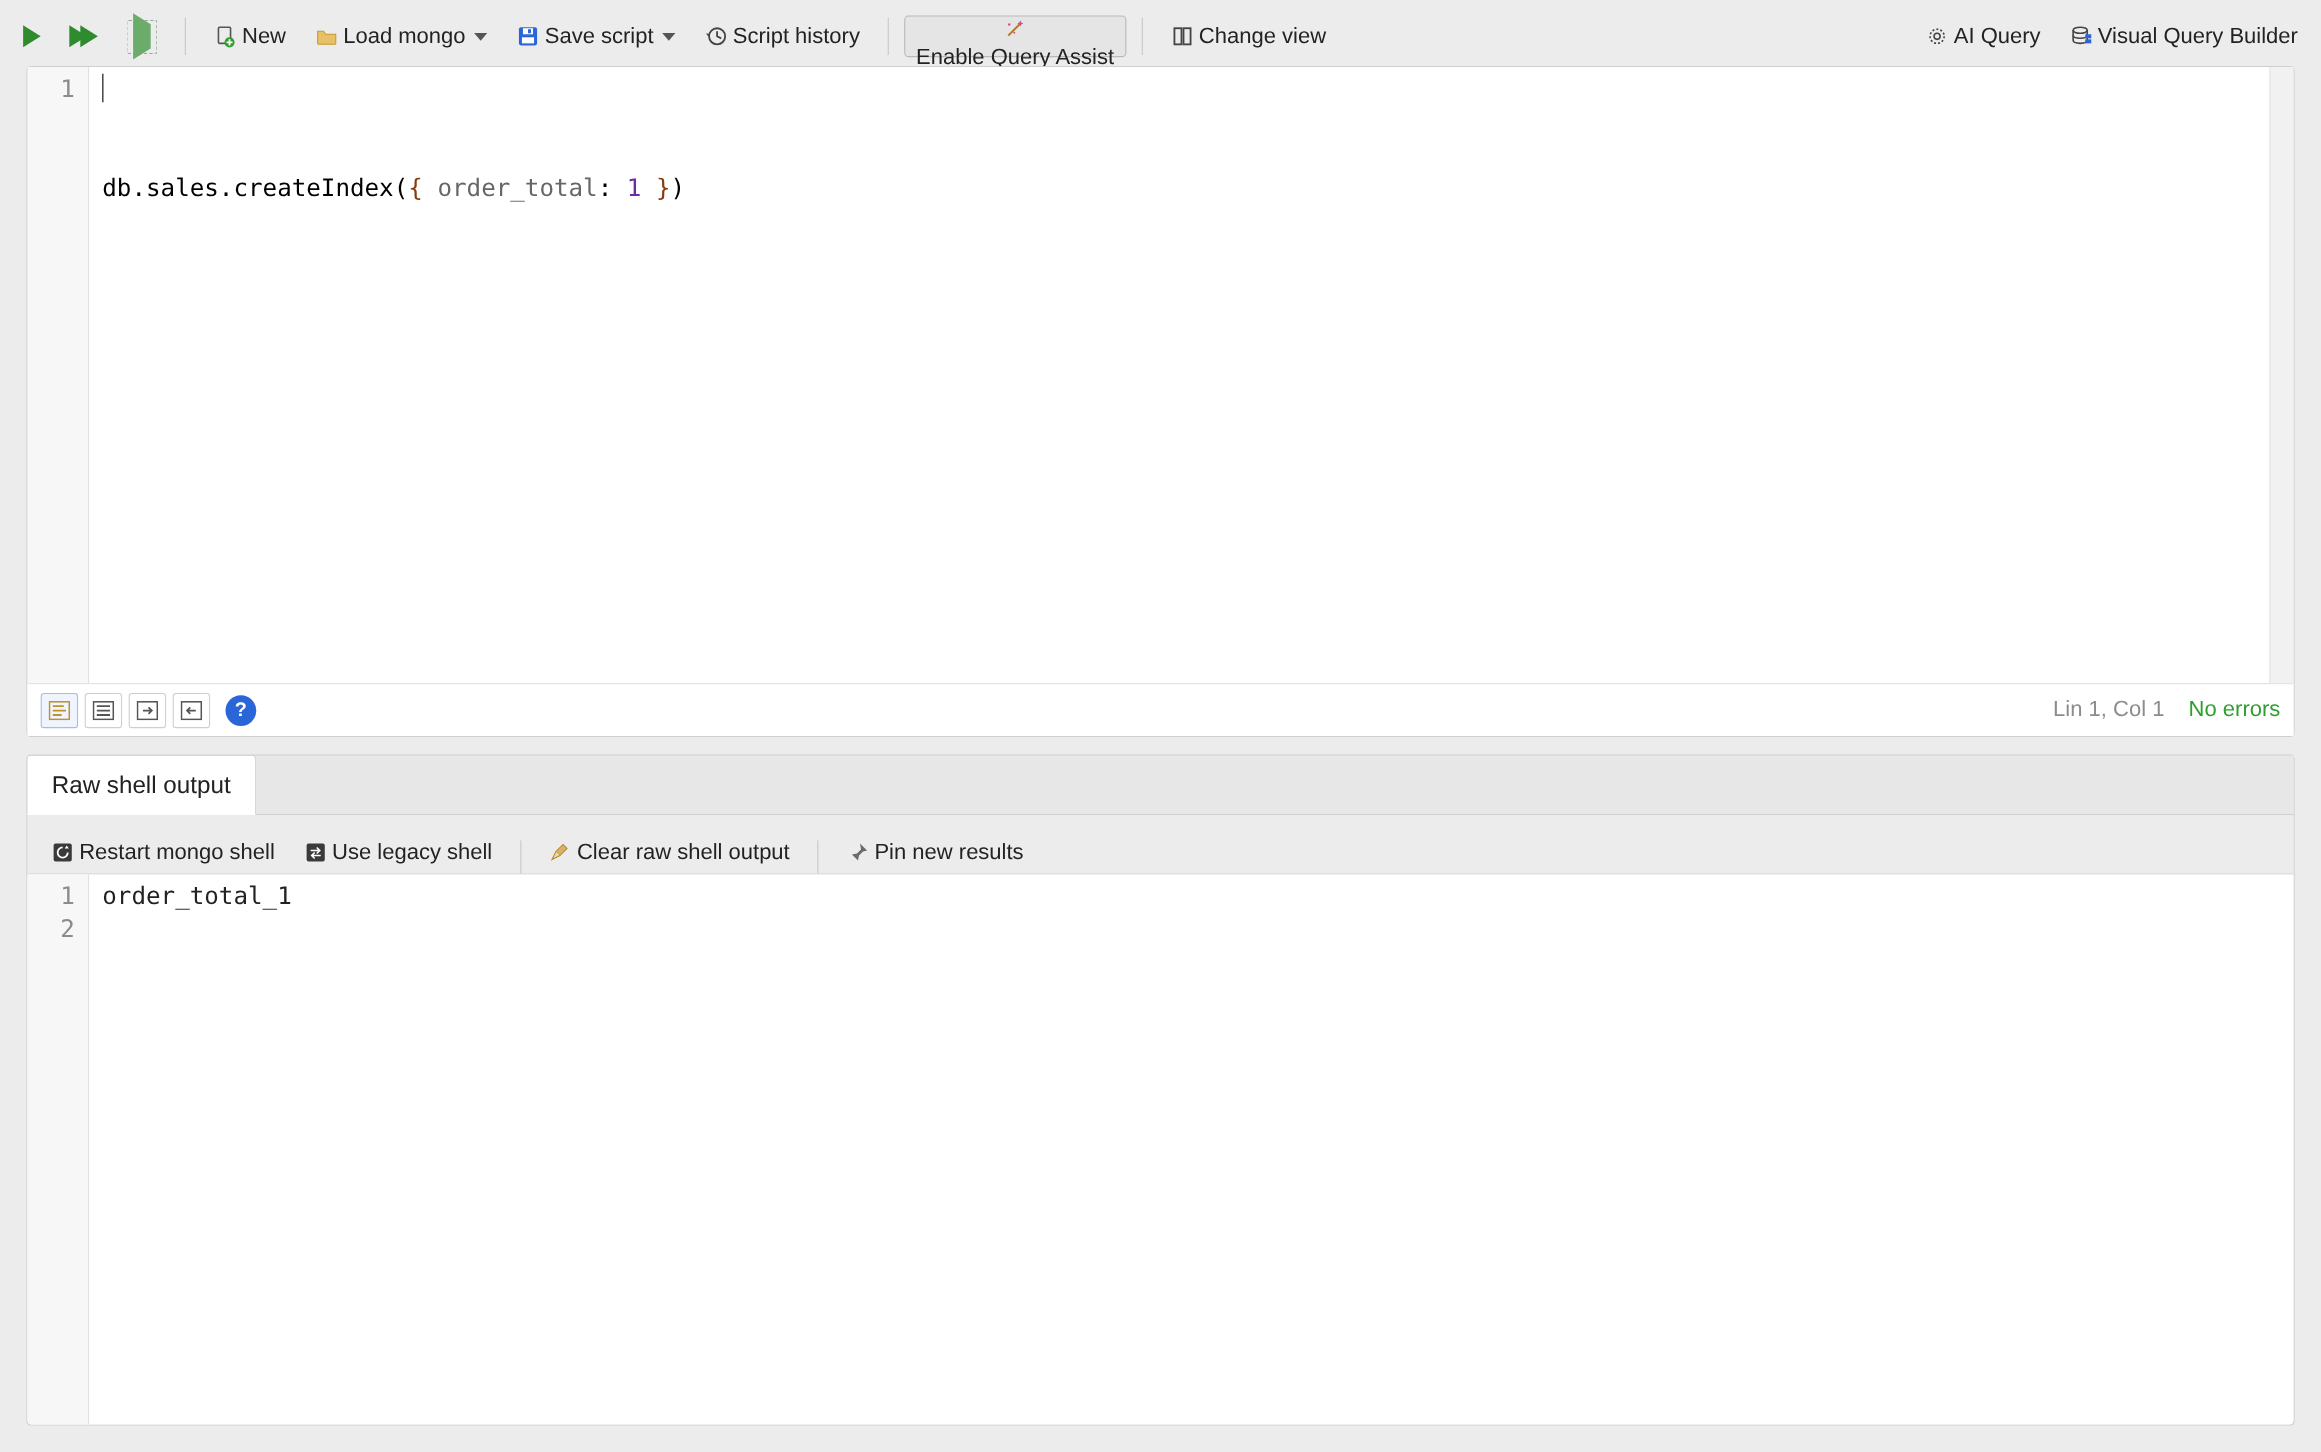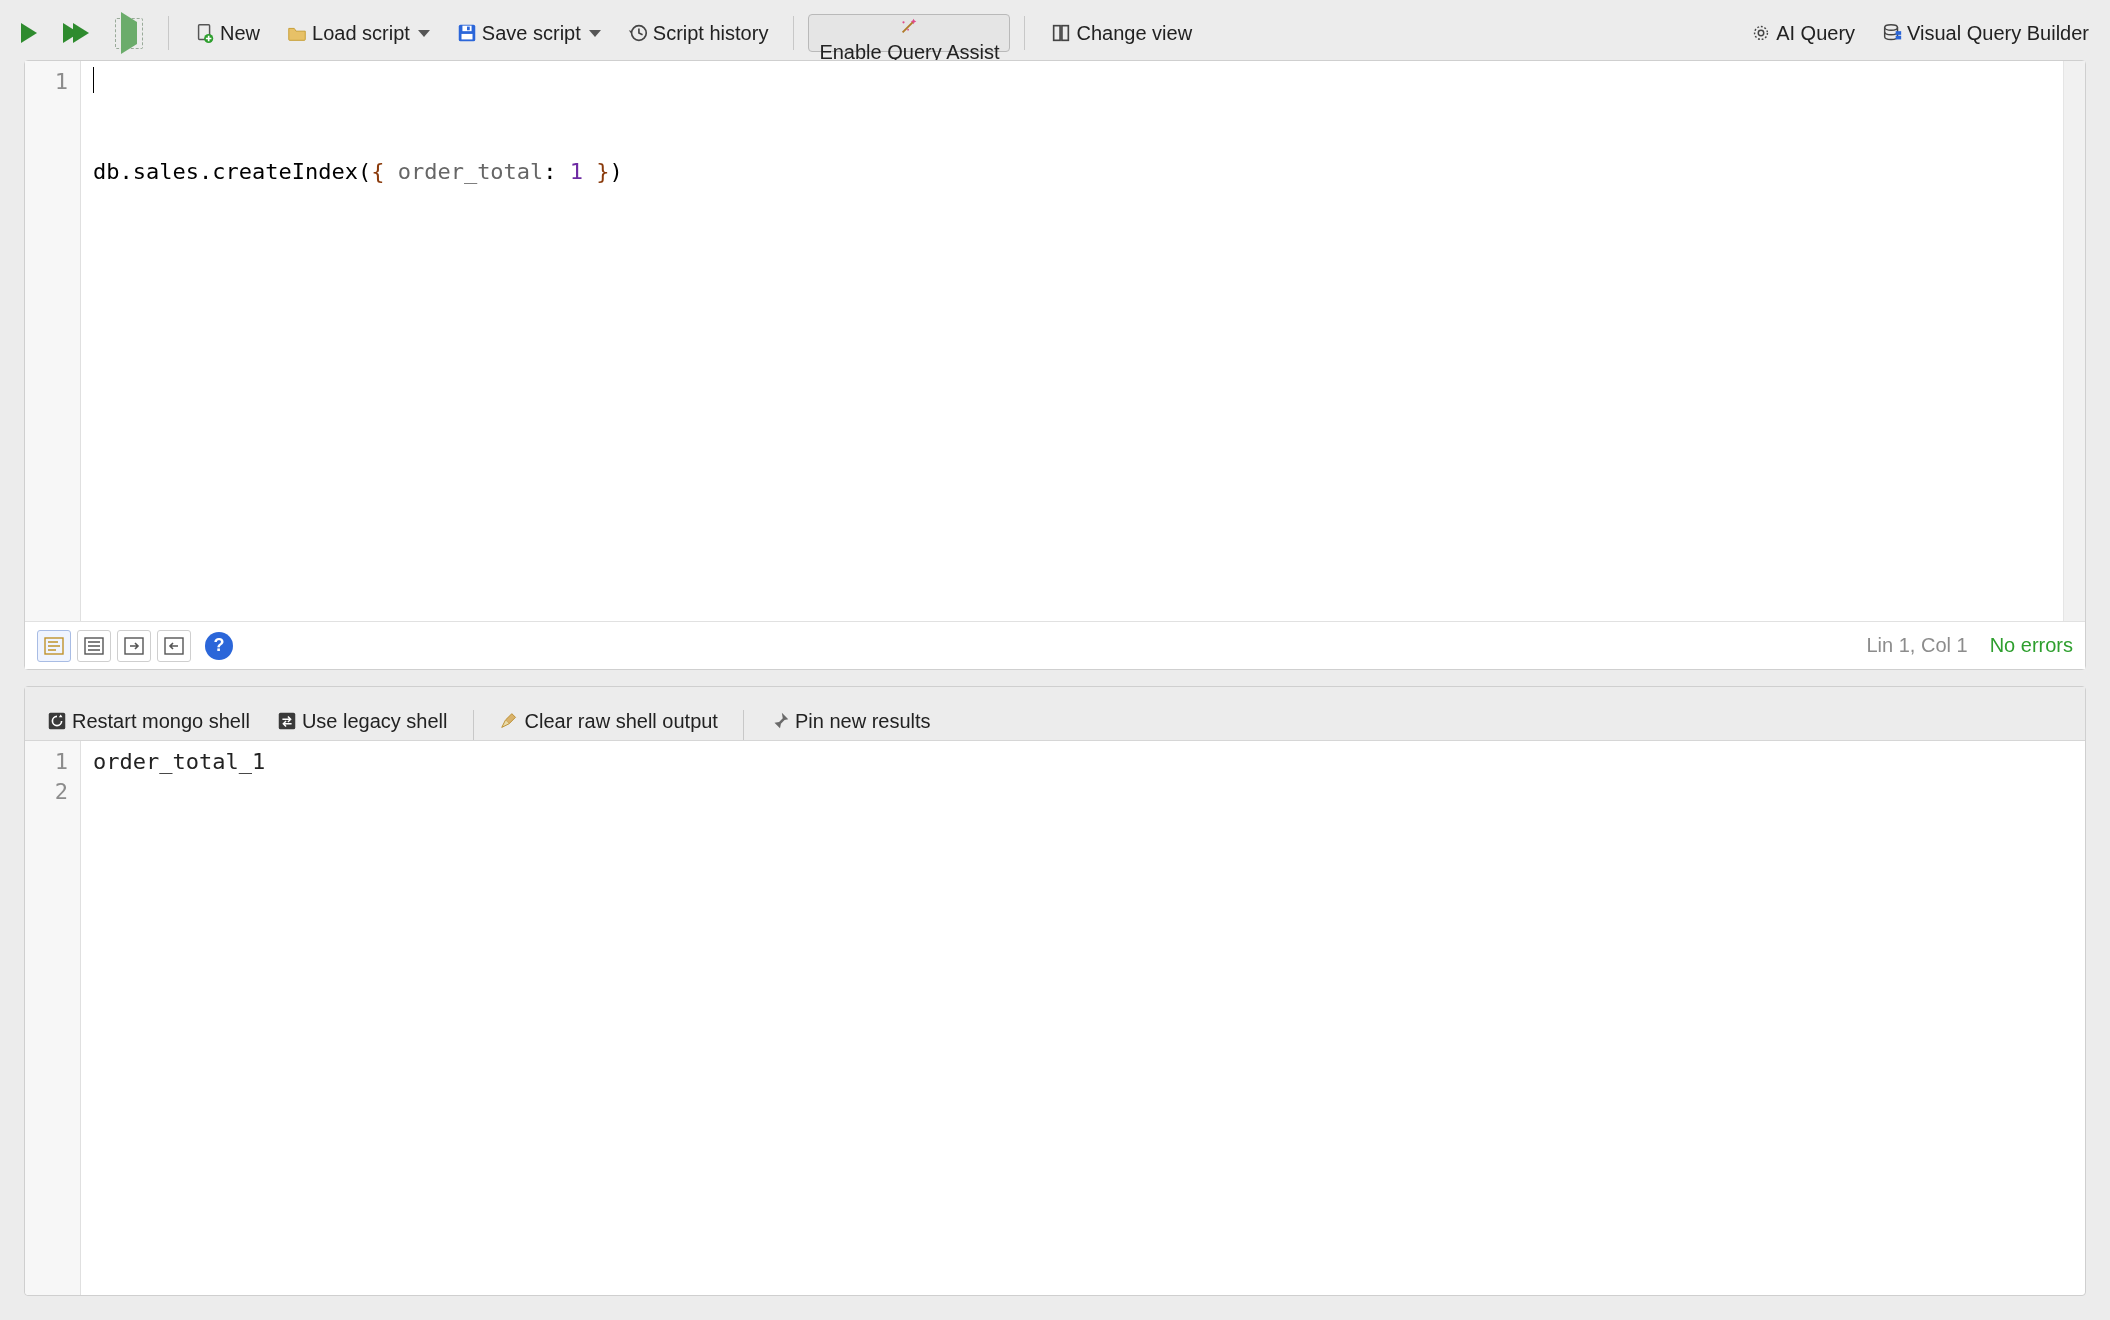--- a/index.html
+++ b/index.html
@@ -177,21 +177,21 @@
       </span>
       <span>New</span>
     </button>
 
     <button class="tbtn">
       <span class="top-icon">
         <svg viewBox="0 0 24 24">
             <path d="M3 7h6l2 3h10v9a1 1 0 0 1-1 1H4a1 1 0 0 1-1-1z" fill="#e7c167" stroke="#c59a2e" stroke-width="1"></path>
           </svg>
       </span>
-      <span>Load script</span>
+      <span>Load mongo</span>
       <span class="caret"></span>
     </button>
 
     <button class="tbtn">
       <span class="top-icon">
         <svg viewBox="0 0 24 24">
             <rect x="3" y="3" width="18" height="18" rx="2" fill="#2b66d9"></rect>
             <rect x="7" y="4" width="10" height="6" fill="#fff"></rect>
             <rect x="12" y="5" width="3" height="4" fill="#2b66d9"></rect>
             <rect x="6" y="13" width="12" height="6" fill="#fff"></rect>
@@ -303,20 +303,25 @@
       <span class="help-dot">?</span>
 
       <div class="editor-status">
         <span>Lin 1, Col 1</span>
         <span class="no-errors">No errors</span>
       </div>
     </div>
   </div>
 
   <div class="panel-output">
+    <div class="tabs">
+      <div class="tab">
+        <span>Raw shell output</span>
+      </div>
+    </div>
 
     <div class="out-toolbar">
       <button class="tbtn">
         <span class="top-icon">
           <svg viewBox="0 0 24 24">
               <rect x="3" y="3" width="18" height="18" rx="2" fill="#3a3a3a"></rect>
               <path d="M12 7a5 5 0 1 0 5 5" stroke="#fff" stroke-width="1.8" fill="none"></path>
               <path d="M16 5l2 3-4 0z" fill="#fff"></path>
             </svg>
         </span>

